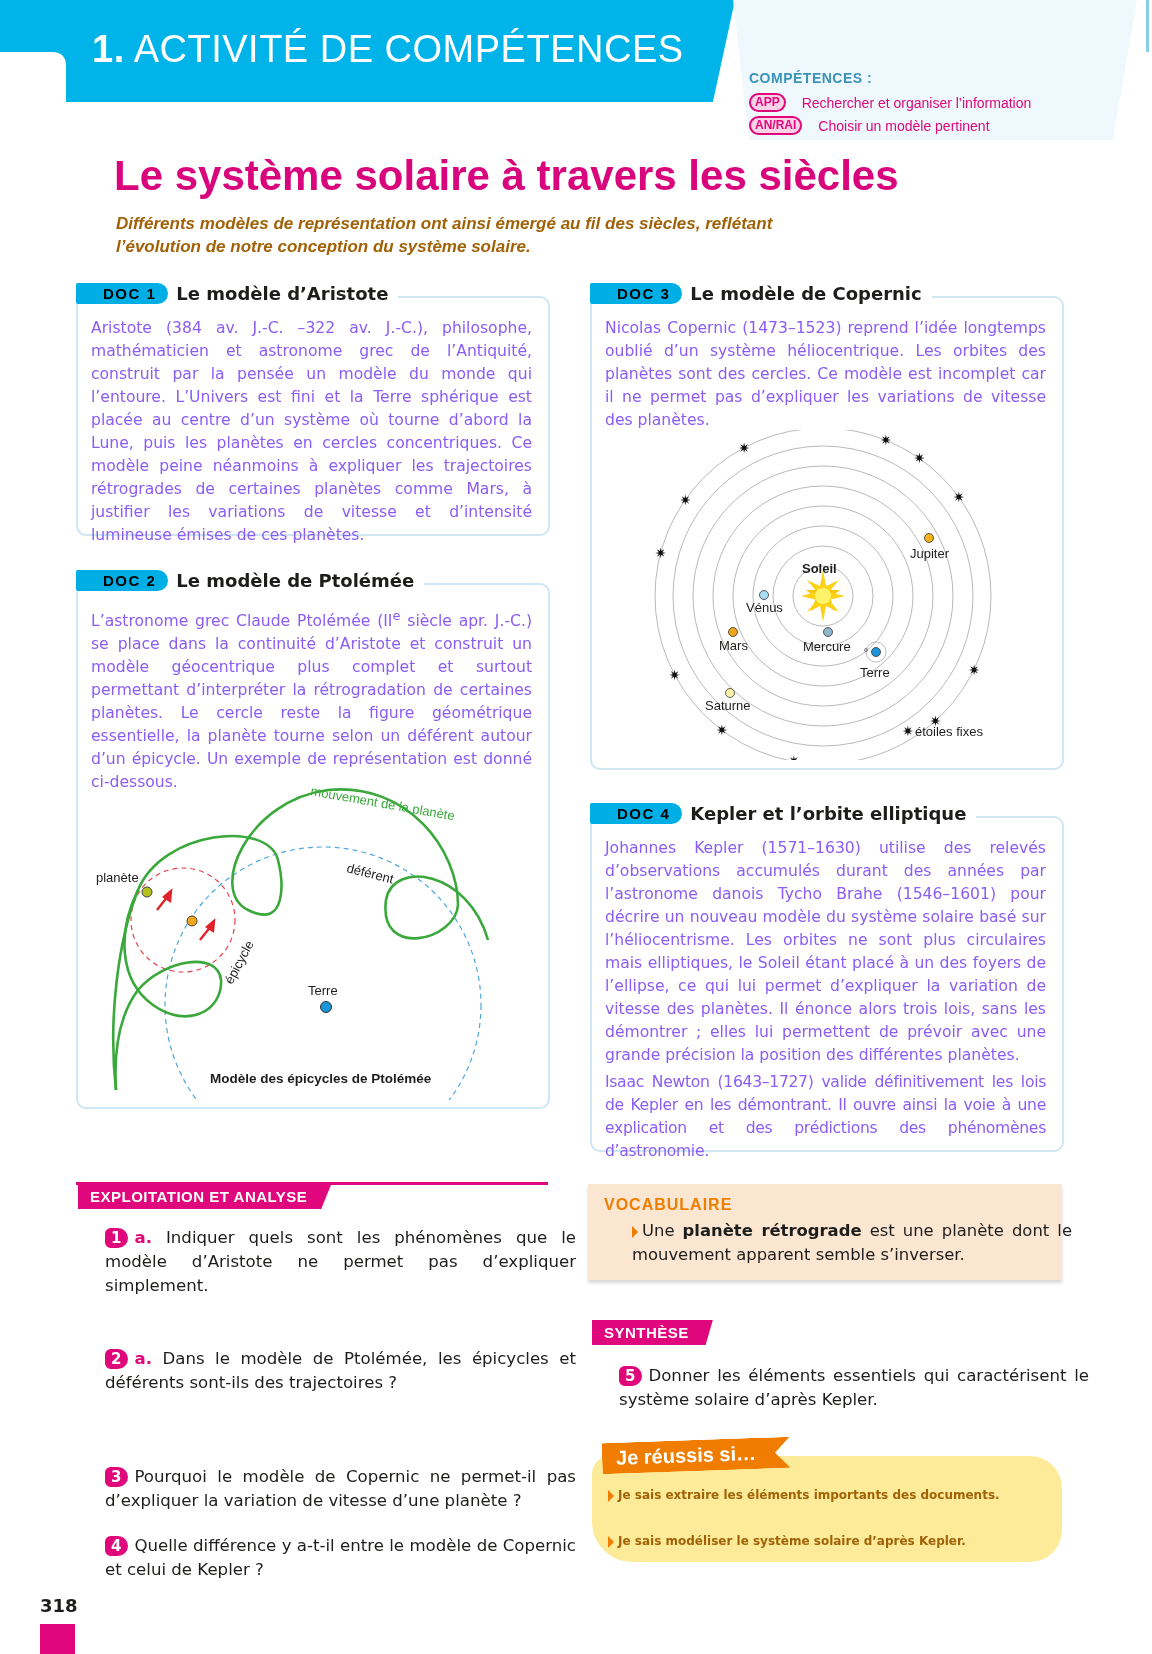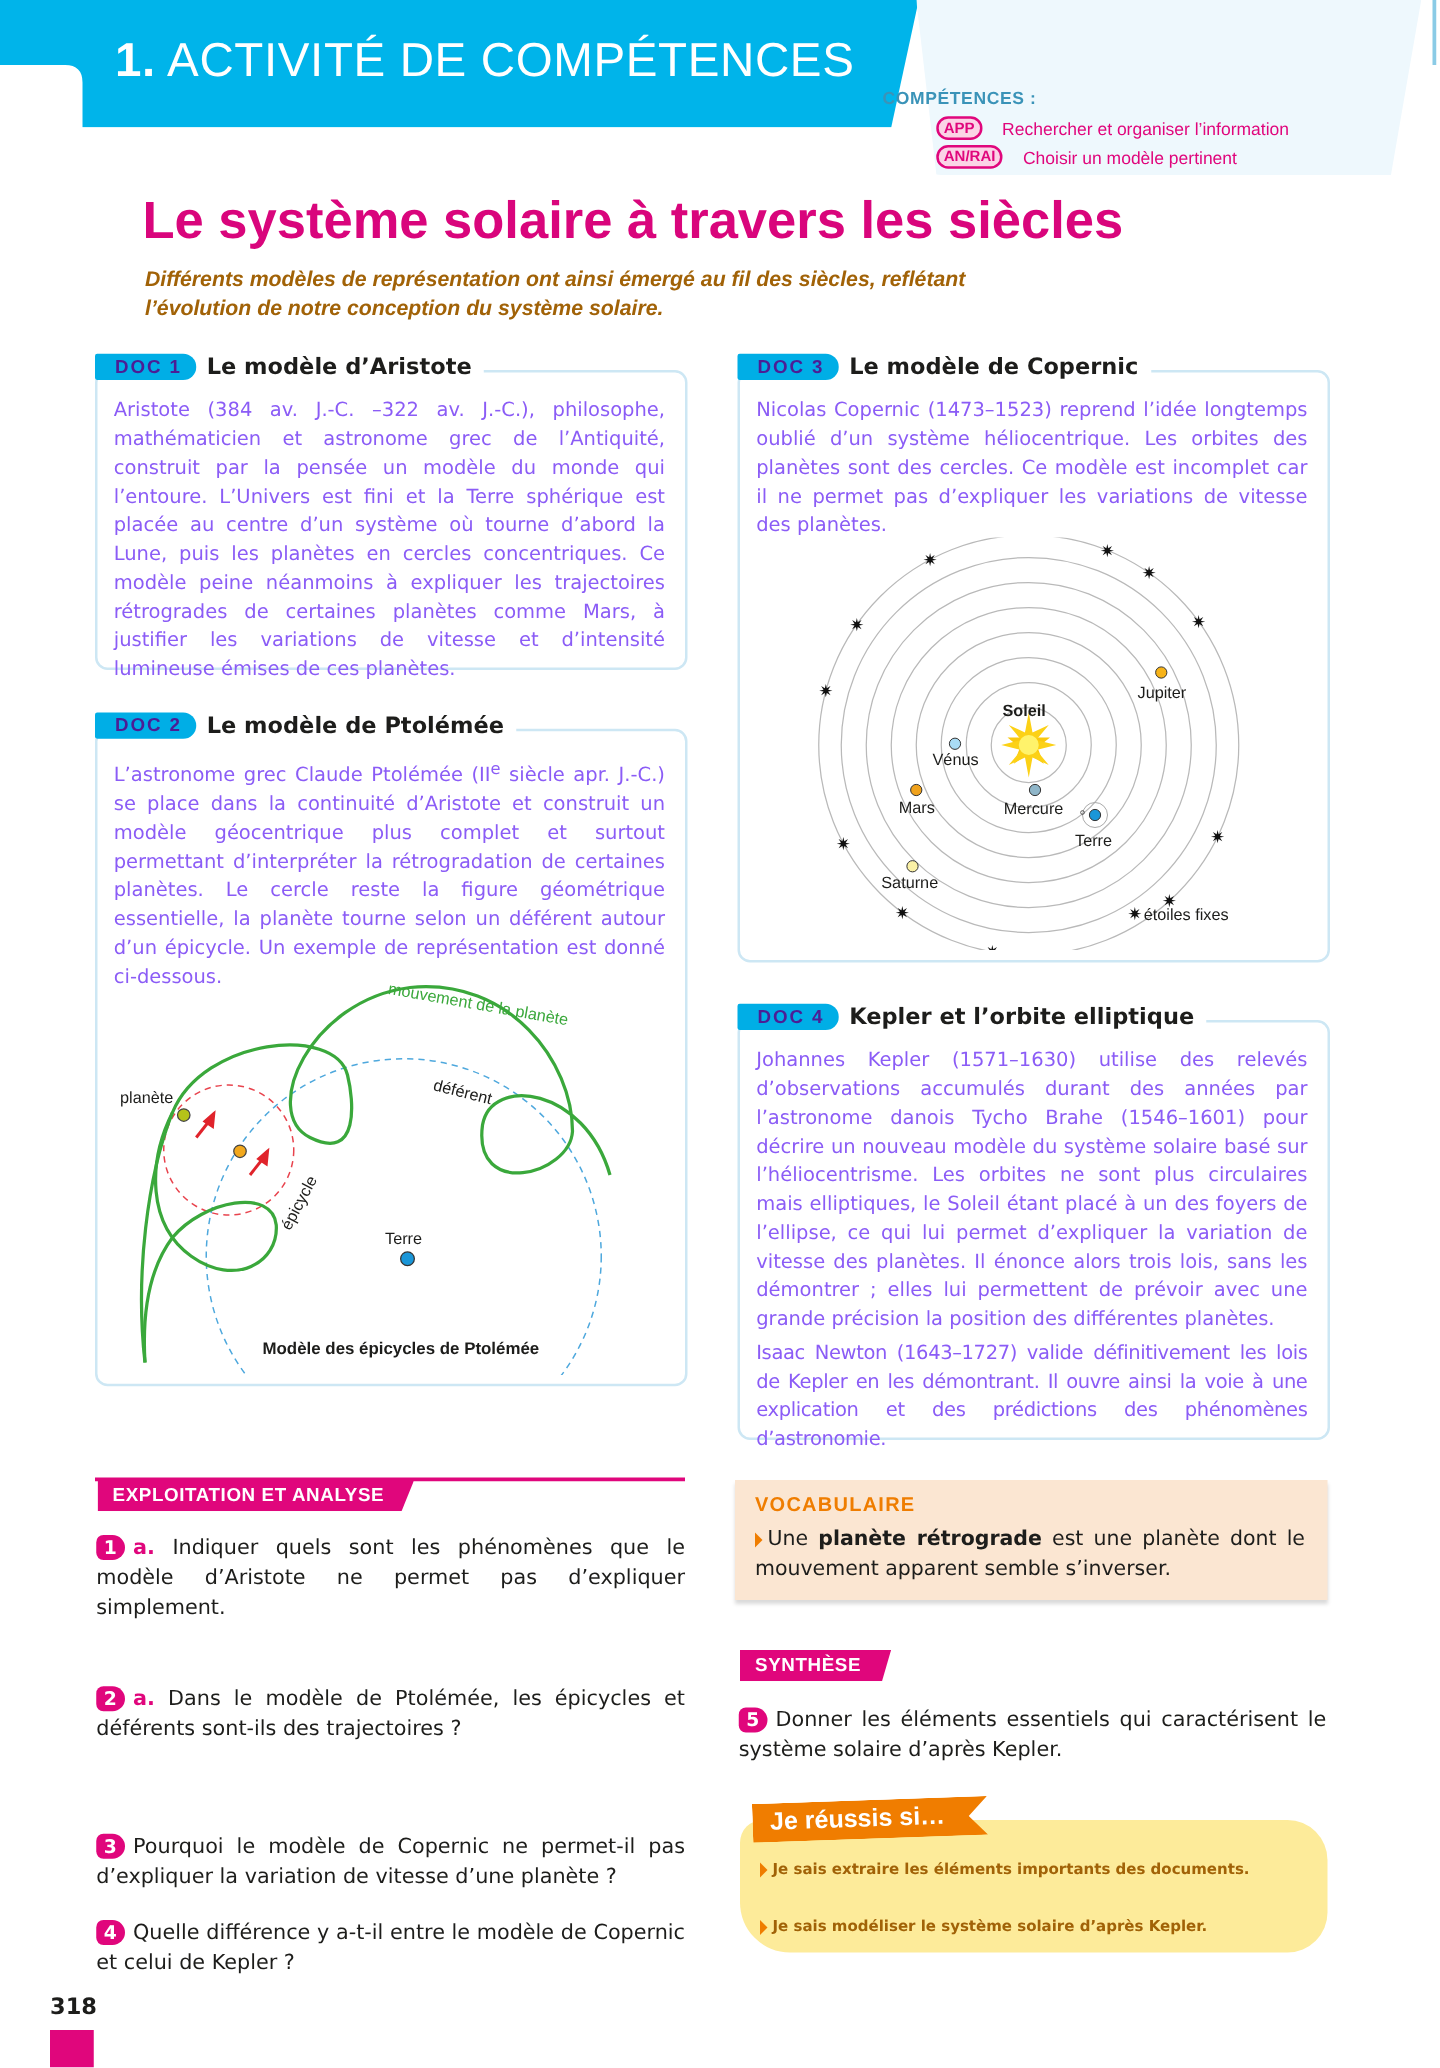--- a/index.html
+++ b/index.html
@@ -4,39 +4,39 @@
 <style>
   html, body { margin:0; padding:0; }
   body { width:1152px; height:1654px; position:relative; background:#ffffff; font-family:"DejaVu Sans", sans-serif; color:#1d1d1b; overflow:hidden; }
   .abs { position:absolute; }
 
   
   #header-band { left:0; top:0; width:735px; height:102px; background:#00b4ea; border-radius:0 0 18px 0; clip-path: polygon(0 0, 100% 0, 97% 100%, 0 100%); }
   .hdr-title { left:92px; top:28px; color:#fff; font-family:"Liberation Sans", sans-serif; font-size:38px; letter-spacing:0.5px; }
   .hdr-title b { font-weight:bold; }
   #comp-panel { left:733px; top:0; width:404px; height:140px; background:#eef8fd; clip-path: polygon(0 0, 100% 0, 94% 100%, 4% 100%); border-radius:0 0 20px 20px; }
-  .comp-title { left:706px; top:70px; font-family:"Liberation Sans", sans-serif; font-weight:bold; font-size:14px; color:#3a93b8; letter-spacing:0.5px; }
+  .comp-title { left:749px; top:70px; font-family:"Liberation Sans", sans-serif; font-weight:bold; font-size:14px; color:#3a93b8; letter-spacing:0.5px; }
   .comp-row { left:749px; font-family:"Liberation Sans", sans-serif; font-size:14px; color:#e0067c; display:flex; align-items:center; gap:16px; }
   .comp-badge { border:2px solid #e0067c; border-radius:10px; background:#fbd3e6; font-weight:bold; font-size:12px; padding:0 4px; line-height:15px; color:#e0067c; }
   .right-edge { left:1146px; top:0; width:3px; height:52px; background:#8bcbe6; }
 
   .page-title { left:114px; top:152px; font-family:"Liberation Sans", sans-serif; font-weight:bold; font-size:42px; color:#d9057c; }
   .subtitle { left:116px; top:212px; width:680px; font-family:"Liberation Sans", sans-serif; font-style:italic; font-weight:bold; font-size:17px; color:#a16207; line-height:23px; }
 
   
   .doc-box { border:2px solid #cde7f4; border-radius:10px; background:#fff; }
   .doc-head { display:flex; align-items:center; gap:8px; background:#fff; padding-right:10px; }
-  .doc-pill { background:#00aee6; color:#4c1d95; font-family:"Liberation Sans", sans-serif; font-weight:bold; font-size:15px; letter-spacing:1.5px; padding:2px 12px 2px 16px; border-radius:2px 12px 12px 2px; }
+  .doc-pill { background:#00aee6; color:#000000; font-family:"Liberation Sans", sans-serif; font-weight:bold; font-size:15px; letter-spacing:1.5px; padding:2px 12px 2px 27px; border-radius:2px 12px 12px 2px; }
   .doc-title { font-weight:bold; font-size:18px; color:#1d1d1b; }
   .doc-text { font-size:15.6px; line-height:23px; text-align:justify; color:#8b5cf6; }
   .doc-text p { margin:0; }
 
   
   .sec-tag { background:#e0067c; color:#fff; font-family:"Liberation Sans", sans-serif; font-weight:bold; font-size:15px; padding:4px 12px; letter-spacing:0.5px; }
-  .q-text { font-size:16.6px; line-height:24px; color:#1d1d1b; text-align:justify; }
+  .q-text { font-size:16.6px; line-height:24px; color:#1d1d1b; text-align:justify;margin-left:28px; }
   .q-num { display:inline-block; background:#e0067c; color:#fff; font-weight:bold; font-size:15px; padding:0 7px 0 6px; border-radius:8px 14px 14px 8px; line-height:20px; margin-right:6px; }
   .q-letter { color:#e0067c; font-weight:bold; }
 
   .vocab-box { background:#fbe6d2; box-shadow: 0 3px 3px rgba(0,0,0,0.15); }
   .vocab-title { font-family:"Liberation Sans", sans-serif; font-weight:bold; font-size:16px; color:#ef7d00; letter-spacing:1px; }
   .tri { display:inline-block; width:0; height:0; border-top:6px solid transparent; border-bottom:6px solid transparent; border-left:6px solid #ef7d00; margin-right:4px; vertical-align:middle; }
 
   .success-box { background:#fdeb9a; border-radius:18px 32px 32px 40px; }
   .success-tag { background:#f07d00; color:#fff; font-family:"Liberation Sans", sans-serif; font-weight:bold; font-size:20px; padding:4px 14px; transform:rotate(-2deg); clip-path: polygon(0 0, 100% 0, 92% 50%, 100% 100%, 0 100%); padding-right:34px; }
   .success-item { font-size:12px; font-weight:bold; line-height:21px; color:#a16207; }

